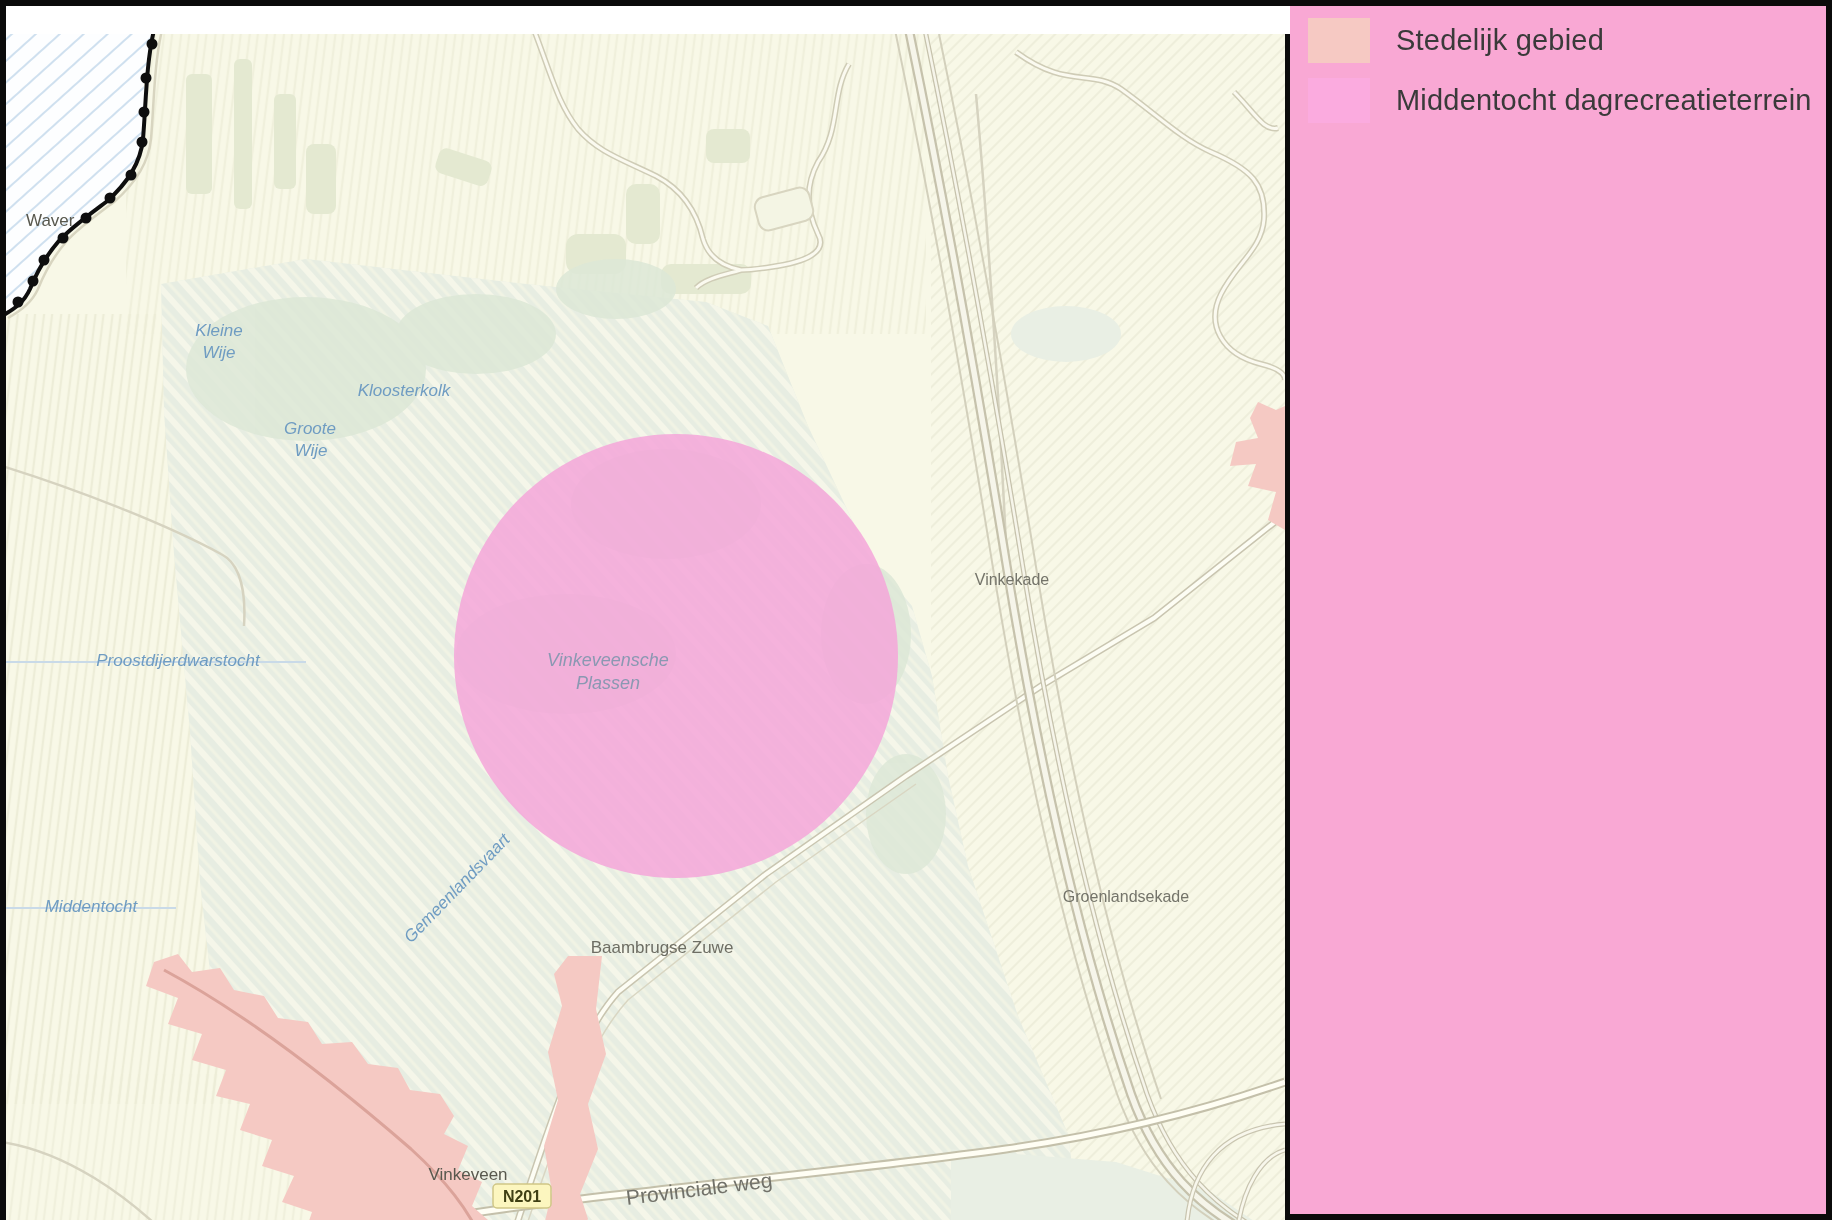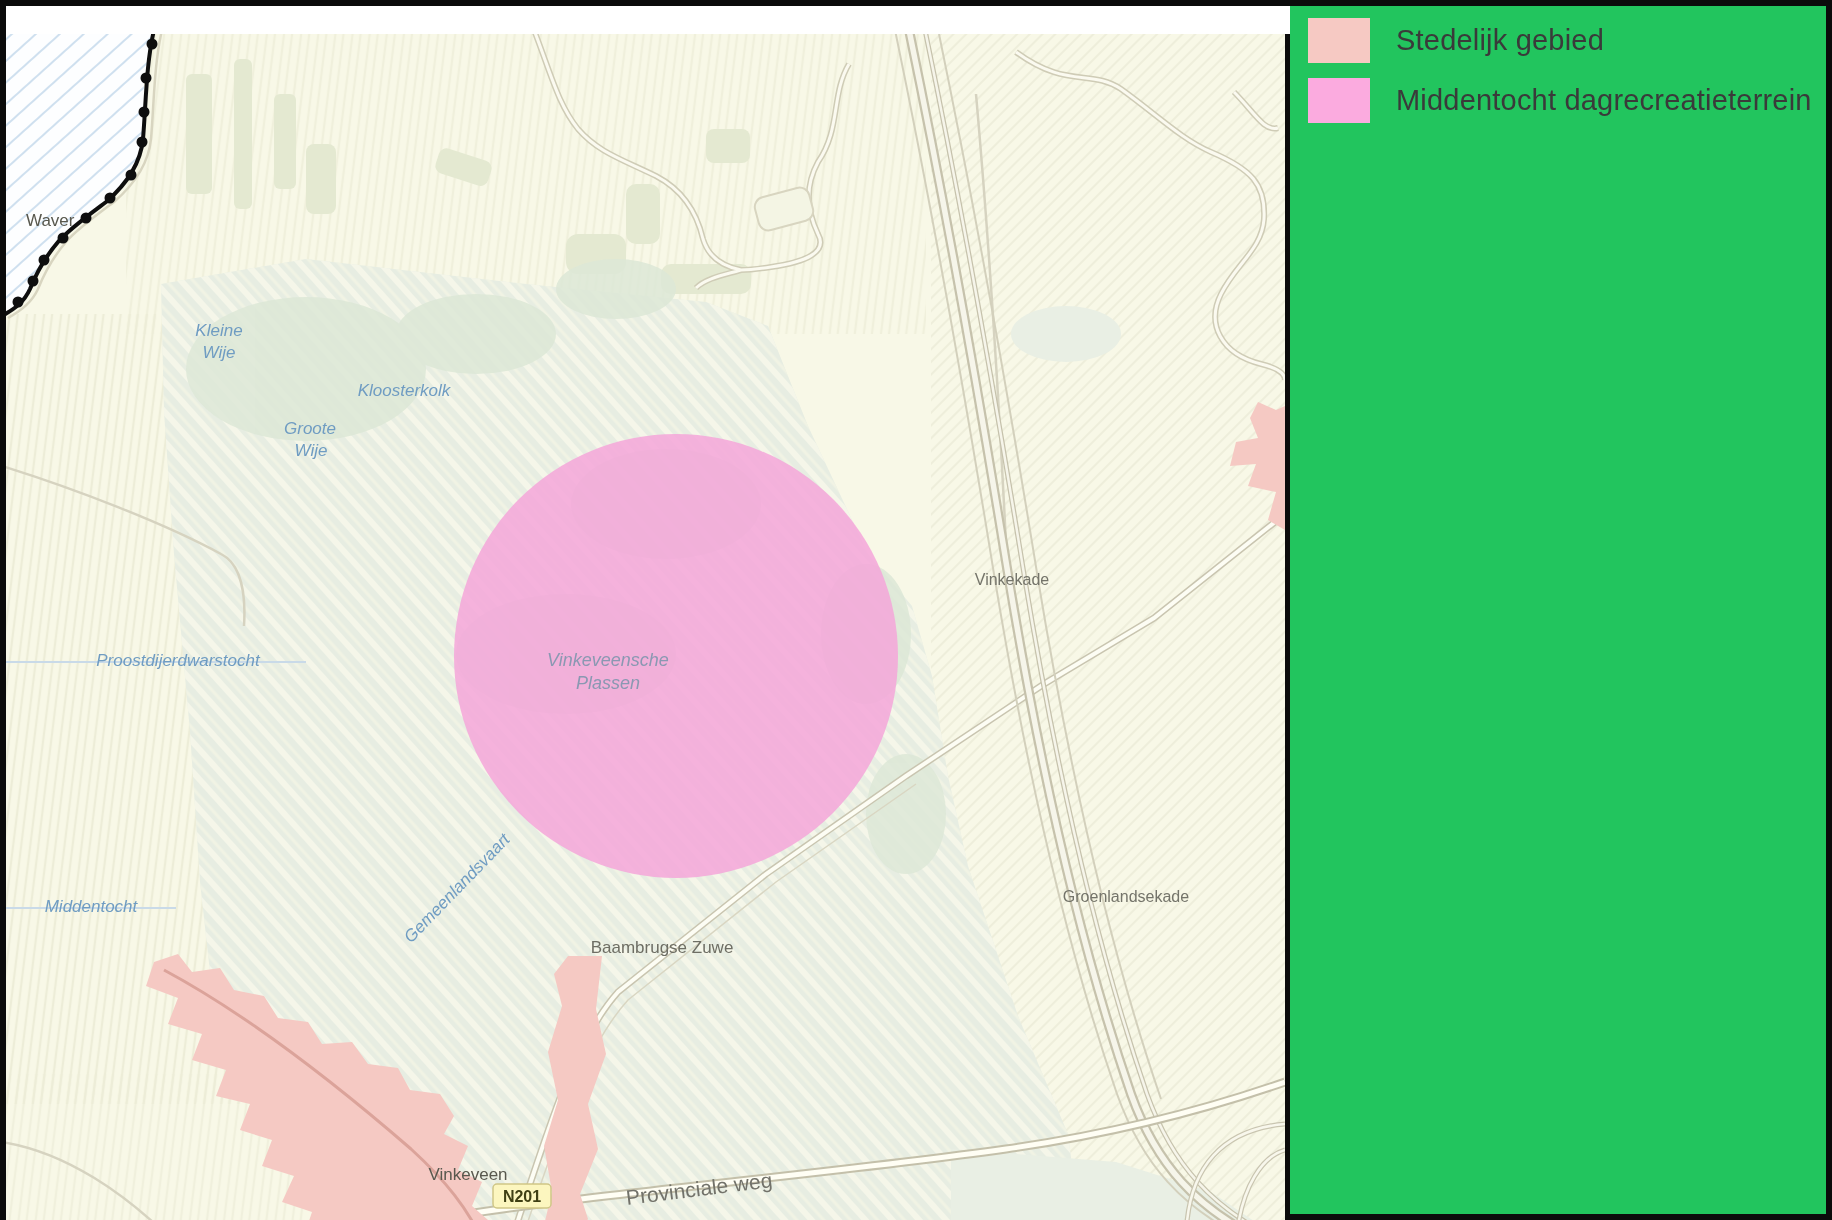--- a/index.html
+++ b/index.html
@@ -1,20 +1,20 @@
 <!DOCTYPE html>
 <html><head>
 <meta charset="utf-8">
 <style>
   html,body{margin:0;padding:0;background:#ffffff;}
   body{width:1832px;height:1220px;font-family:"Liberation Sans",sans-serif;}
   .frame{display:flex;width:1832px;height:1220px;box-sizing:border-box;border:6px solid #0b0b0b;background:#ffffff;}
   .map-panel{position:relative;width:1284px;height:100%;box-sizing:border-box;border-right:5px solid #0b0b0b;overflow:hidden;background:#fdba74;margin-top:28px;}
   .map-panel svg{display:block;width:100%;height:100%;}
-  .legend-panel{flex:1;background:#22c55e;padding:12px 0 0 18px;box-sizing:border-box;}
+  .legend-panel{flex:1;background:#f9a8d4;padding:12px 0 0 18px;box-sizing:border-box;}
   .legend-row{display:flex;align-items:center;margin-bottom:15px;}
   .legend-row svg{display:block;margin-right:26px;}
   .legend-label{font-size:29px;color:#3a3a3a;letter-spacing:0.2px;}
   
   .lbl-water{fill:#6f9cc2;font-style:italic;font-size:17px;}
   .lbl-water-big{fill:#8a98b2;font-style:italic;font-size:18px;}
   .lbl-road{fill:#6e6e64;font-size:17px;}
   .lbl-road-sm{fill:#74746a;font-size:16px;}
   .lbl-place{fill:#58584e;font-size:17px;}
   .lbl-road-big{fill:#72726a;font-size:21px;}

